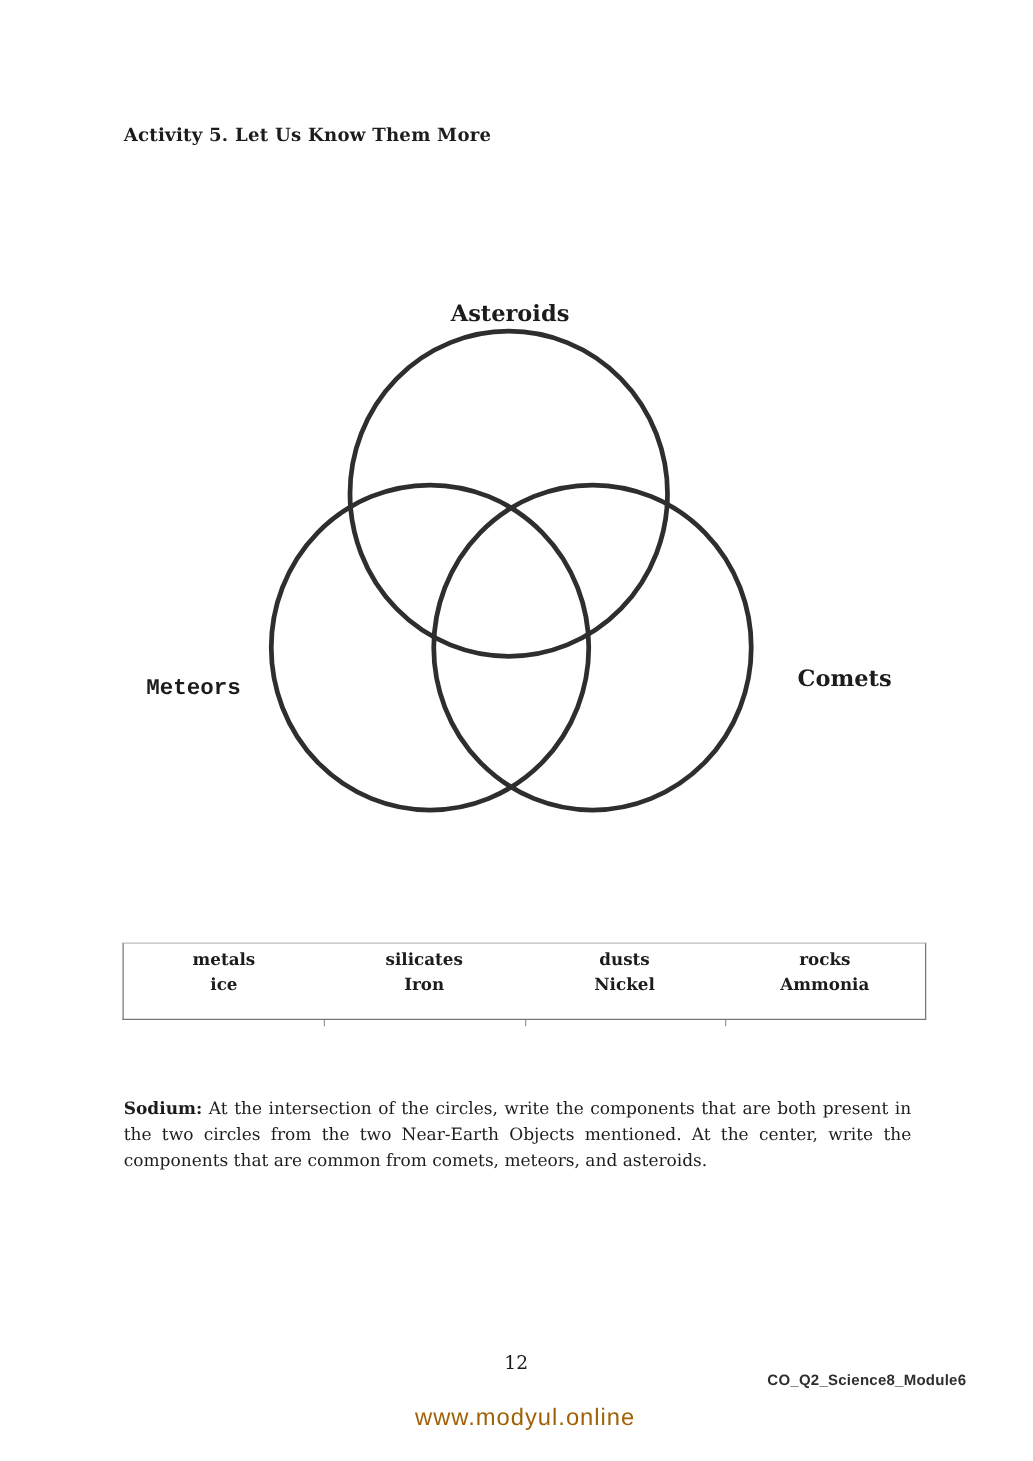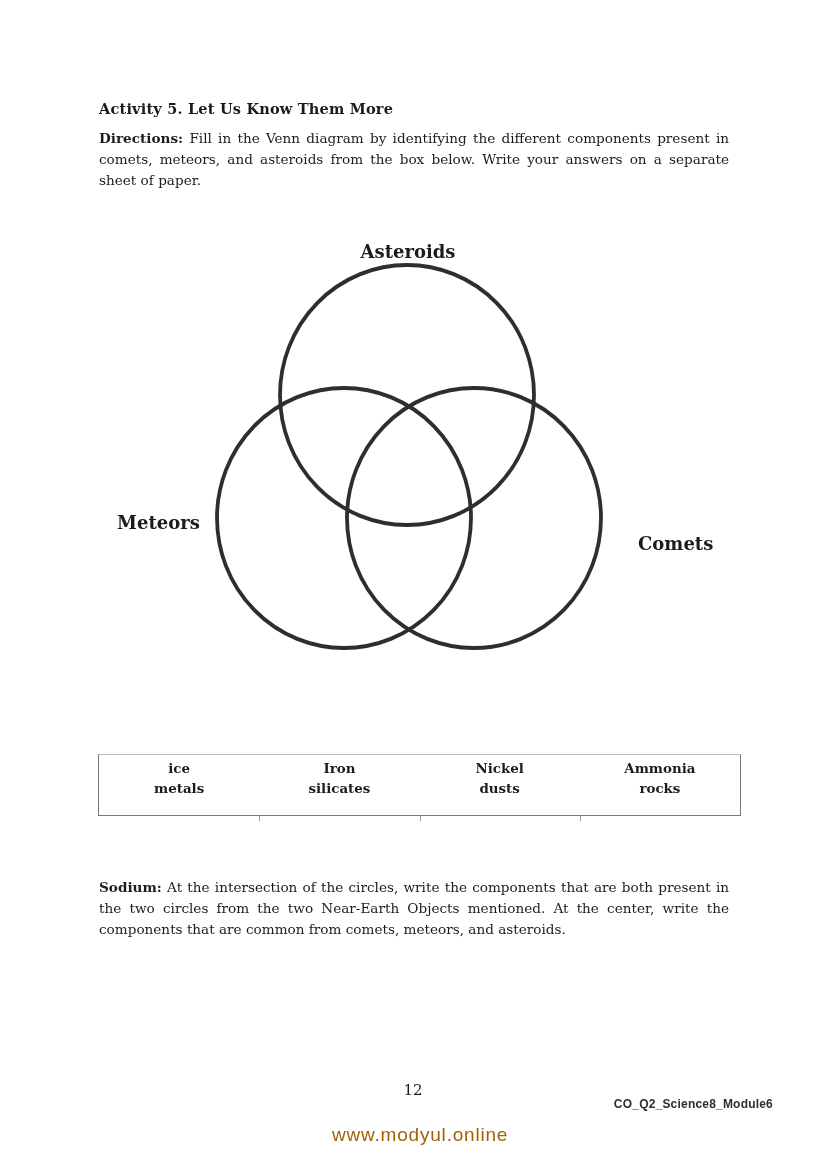--- a/index.html
+++ b/index.html
@@ -44,21 +44,21 @@
   }
   .venn-svg { display: block; width: 826px; height: 436px; }
 
   .venn-label {
     position: absolute;
     font-size: 18px;
     font-weight: bold;
     white-space: nowrap;
   }
   .venn-label-top { left: 408px; top: 241px; transform: translateX(-50%); }
-  .venn-label-left { left: 117px; top: 512px; }
+  .venn-label-left { left: 117px; top: 541px; font-family: Liberation Mono, monospace; }
   .venn-label-right { left: 638px; top: 533px; }
 
   .word-box {
     position: absolute;
     left: 98px;
     top: 754px;
     width: 643px;
     height: 62px;
     border: 1px solid #777777;
     border-top-color: #bcbcbc;
@@ -116,46 +116,45 @@
     white-space: nowrap;
   }
 </style>
 </head>
 <body>
 
 <div class="page">
 
   <div class="activity-title">Activity 5. Let Us Know Them More</div>
 
-  <p class="para directions-para"><b>Directions:</b> <span>Fill in the Venn diagram by identifying the different components present in comets, meteors, and asteroids from the box below. Write your answers on a separate sheet of paper.</span></p>
 
   <div class="venn-wrap">
     <svg class="venn-svg" viewBox="0 0 826 436">
       <ellipse cx="407" cy="163" rx="127" ry="130" fill="none" stroke-width="3.8" stroke="#2e2e2e"></ellipse>
       <ellipse cx="344" cy="286" rx="127" ry="130" fill="none" stroke-width="3.8" stroke="#2e2e2e"></ellipse>
       <ellipse cx="474" cy="286" rx="127" ry="130" fill="none" stroke-width="3.8" stroke="#2e2e2e"></ellipse>
     </svg>
   </div>
 
   <div class="venn-label venn-label-top">Asteroids</div>
   <div class="venn-label venn-label-left">Meteors</div>
   <div class="venn-label venn-label-right">Comets</div>
 
   <div class="word-box">
     <div class="wb-row">
+      <div class="wb-cell">metals</div>
+      <div class="wb-cell">silicates</div>
+      <div class="wb-cell">dusts</div>
+      <div class="wb-cell">rocks</div>
+    </div>
+    <div class="wb-row">
       <div class="wb-cell">ice</div>
       <div class="wb-cell">Iron</div>
       <div class="wb-cell">Nickel</div>
       <div class="wb-cell">Ammonia</div>
-    </div>
-    <div class="wb-row">
-      <div class="wb-cell">metals</div>
-      <div class="wb-cell">silicates</div>
-      <div class="wb-cell">dusts</div>
-      <div class="wb-cell">rocks</div>
     </div>
   </div>
   <div class="wb-tick wb-tick-1"></div>
   <div class="wb-tick wb-tick-2"></div>
   <div class="wb-tick wb-tick-3"></div>
 
   <p class="para clues-para"><b>Sodium:</b> <span>At the intersection of the circles, write the components that are both present in the two circles from the two Near-Earth Objects mentioned. At the center, write the components that are common from comets, meteors, and asteroids.</span></p>
 
   <div class="page-number">12</div>
 

